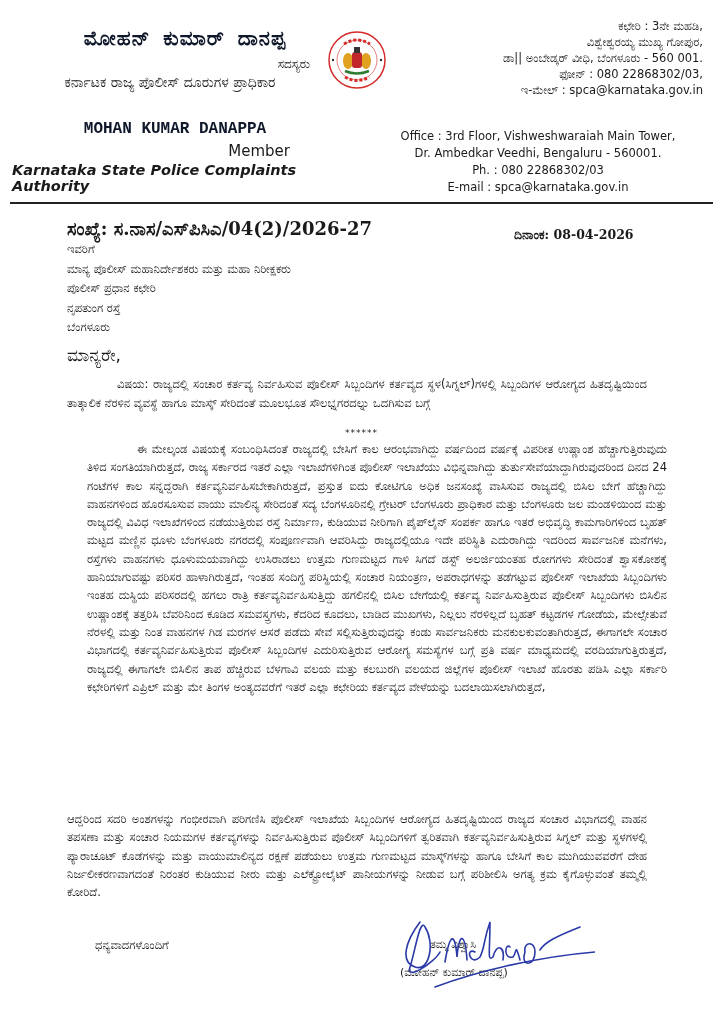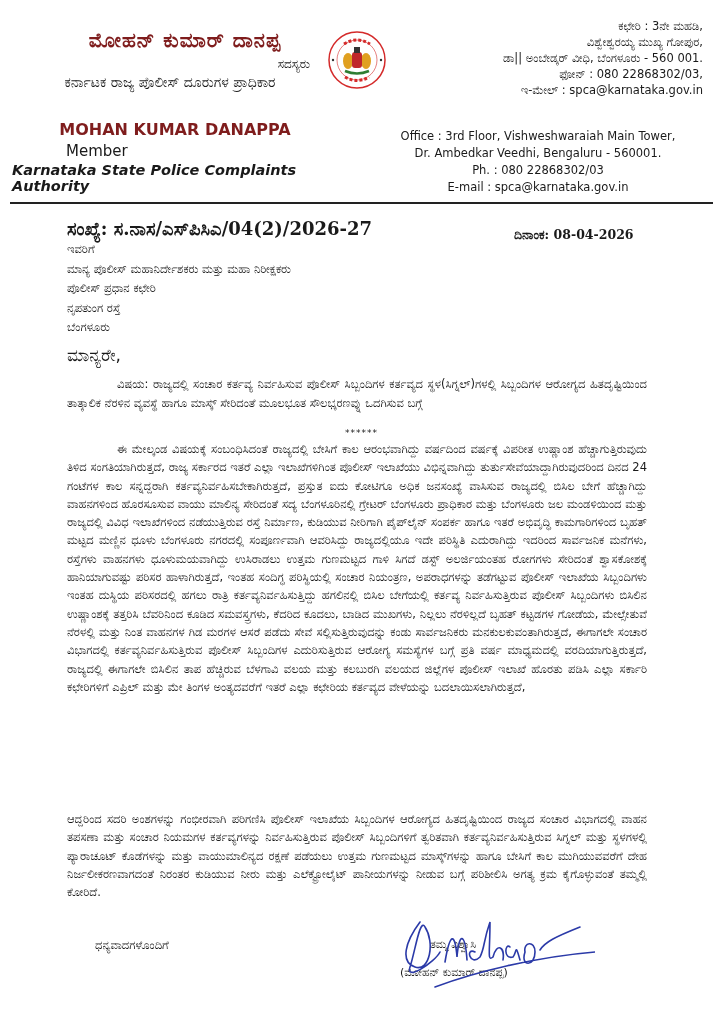--- a/index.html
+++ b/index.html
@@ -1,37 +1,37 @@
 <!DOCTYPE html>
 <html><head>
 <meta charset="utf-8">
 <style>
   html, body { margin:0; padding:0; background:#ffffff; }
   body { width:723px; height:1024px; position:relative; overflow:hidden; color:#1a1a1a; font-family:"DejaVu Sans", sans-serif; }
   .abs { position:absolute; }
-  .red { color:#7f1d1d; }
+  .red { color:#0f172a;font-family:Liberation Mono, monospace; }
   .hdr-kn-name { left:60px; top:28px; width:250px; text-align:center; font-size:20px; font-weight:bold; letter-spacing:1px; }
   .hdr-kn-role { left:60px; top:57px; width:250px; text-align:right; font-size:12px; }
   .hdr-kn-org { left:20px; top:74px; width:300px; text-align:center; font-size:14px; }
   .hdr-en-name { left:50px; top:120px; width:250px; text-align:center; font-size:16px; font-weight:bold; }
-  .hdr-en-role { left:66px; top:142px; width:250px; text-align:left; font-size:15px; }
+  .hdr-en-role { left:40px; top:142px; width:250px; text-align:right; font-size:15px; }
   .hdr-en-org { left:12px; top:162px; width:320px; text-align:left; font-size:14.5px; font-weight:bold;font-style:italic; }
   .emblem { left:327px; top:30px; width:60px; height:60px; }
   .addr-kn { right:20px; top:18px; width:330px; text-align:right; font-size:11.5px; line-height:16px; }
   .addr-en { right:20px; top:128px; width:330px; text-align:center; font-size:11.5px; line-height:17px; }
   .addr-en .lbl { color:#1a1a1a; }
   .rule { left:10px; top:202px; width:703px; height:0; border-top:2px solid #222; }
   .ref { left:67px; top:218px; font-family:"DejaVu Serif", serif; font-size:18px; font-weight:bold; }
   .date { left:514px; top:218px; font-family:"DejaVu Serif", serif; font-size:12.5px; font-weight:bold;margin-top:9px; }
   .to { left:67px; top:240px; font-size:11.5px; line-height:19.5px; }
   .salut { left:67px; top:345px; font-size:17px; }
   .subject { left:67px; top:375px; width:580px; font-size:11.5px; line-height:19px; text-align:justify; text-indent:50px; }
   .stars { left:0; top:428px; width:723px; text-align:center; font-size:9px; letter-spacing:1px; }
   .para { left:67px; width:580px; font-size:11.5px; line-height:18.3px; text-align:justify; text-indent:50px; }
-  .p1 { top:440px; }
+  .p1 { top:440px;margin-left:20px; }
   .p2 { top:810px; text-indent:0; }
   .thanks { left:95px; top:938px; font-size:11.5px; }
   .closing { left:430px; top:938px; font-size:11px; }
   .signame { left:400px; top:966px; font-size:11px; }
   .signature { left:395px; top:912px; width:200px; height:80px; }
 </style>
 </head>
 <body>
 
 <div class="abs hdr-kn-name red">ಮೋಹನ್ ಕುಮಾರ್ ದಾನಪ್ಪ</div>
@@ -80,21 +80,21 @@
 
 <div class="abs to">
   <div>ಇವರಿಗೆ</div>
   <div>ಮಾನ್ಯ ಪೊಲೀಸ್ ಮಹಾನಿರ್ದೇಶಕರು ಮತ್ತು ಮಹಾ ನಿರೀಕ್ಷಕರು</div>
   <div>ಪೊಲೀಸ್ ಪ್ರಧಾನ ಕಛೇರಿ</div>
   <div>ನೃಪತುಂಗ ರಸ್ತೆ</div>
   <div>ಬೆಂಗಳೂರು</div>
 </div>
 
 <div class="abs salut">ಮಾನ್ಯರೇ,</div>
-<div class="abs subject">ವಿಷಯ: ರಾಜ್ಯದಲ್ಲಿ ಸಂಚಾರ ಕರ್ತವ್ಯ ನಿರ್ವಹಿಸುವ ಪೊಲೀಸ್ ಸಿಬ್ಬಂದಿಗಳ ಕರ್ತವ್ಯದ ಸ್ಥಳ(ಸಿಗ್ನಲ್)ಗಳಲ್ಲಿ ಸಿಬ್ಬಂದಿಗಳ ಆರೋಗ್ಯದ ಹಿತದೃಷ್ಟಿಯಿಂದ ತಾತ್ಕಾಲಿಕ ನೆರಳಿನ ವ್ಯವಸ್ಥೆ ಹಾಗೂ ಮಾಸ್ಕ್ ಸೇರಿದಂತೆ ಮೂಲಭೂತ ಸೌಲಭ್ಕರಣವ್ನು ಒದಗಿಸುವ ಬಗ್ಗೆ</div>
+<div class="abs subject">ವಿಷಯ: ರಾಜ್ಯದಲ್ಲಿ ಸಂಚಾರ ಕರ್ತವ್ಯ ನಿರ್ವಹಿಸುವ ಪೊಲೀಸ್ ಸಿಬ್ಬಂದಿಗಳ ಕರ್ತವ್ಯದ ಸ್ಥಳ(ಸಿಗ್ನಲ್)ಗಳಲ್ಲಿ ಸಿಬ್ಬಂದಿಗಳ ಆರೋಗ್ಯದ ಹಿತದೃಷ್ಟಿಯಿಂದ ತಾತ್ಕಾಲಿಕ ನೆರಳಿನ ವ್ಯವಸ್ಥೆ ಹಾಗೂ ಮಾಸ್ಕ್ ಸೇರಿದಂತೆ ಮೂಲಭೂತ ಸೌಲಭ್ನಗರದಲ್ನು ಒದಗಿಸುವ ಬಗ್ಗೆ</div>
 <div class="abs stars">******</div>
 
 <div class="abs para p1">ಈ ಮೇಲ್ಕಂಡ ವಿಷಯಕ್ಕೆ ಸಂಬಂಧಿಸಿದಂತೆ ರಾಜ್ಯದಲ್ಲಿ ಬೇಸಿಗೆ ಕಾಲ ಆರಂಭವಾಗಿದ್ದು ವರ್ಷದಿಂದ ವರ್ಷಕ್ಕೆ ವಿಪರೀತ ಉಷ್ಣಾಂಶ ಹೆಚ್ಚಾಗುತ್ತಿರುವುದು ತಿಳಿದ ಸಂಗತಿಯಾಗಿರುತ್ತದೆ, ರಾಜ್ಯ ಸರ್ಕಾರದ ಇತರೆ ಎಲ್ಲಾ ಇಲಾಖೆಗಳಿಗಿಂತ ಪೊಲೀಸ್ ಇಲಾಖೆಯು ವಿಭಿನ್ನವಾಗಿದ್ದು ತುರ್ತುಸೇವೆಯಾದ್ದಾಗಿರುವುದರಿಂದ ದಿನದ 24 ಗಂಟೆಗಳ ಕಾಲ ಸನ್ನದ್ದರಾಗಿ ಕರ್ತವ್ಯನಿರ್ವಹಿಸಬೇಕಾಗಿರುತ್ತದೆ, ಪ್ರಸ್ತುತ ಐದು ಕೋಟಿಗೂ ಅಧಿಕ ಜನಸಂಖ್ಯೆ ವಾಸಿಸುವ ರಾಜ್ಯದಲ್ಲಿ ಬಿಸಿಲ ಬೇಗೆ ಹೆಚ್ಚಾಗಿದ್ದು ವಾಹನಗಳಿಂದ ಹೊರಸೂಸುವ ವಾಯು ಮಾಲಿನ್ಯ ಸೇರಿದಂತೆ ಸದ್ಯ ಬೆಂಗಳೂರಿನಲ್ಲಿ ಗ್ರೇಟರ್ ಬೆಂಗಳೂರು ಪ್ರಾಧಿಕಾರ ಮತ್ತು ಬೆಂಗಳೂರು ಜಲ ಮಂಡಳಿಯಿಂದ ಮತ್ತು ರಾಜ್ಯದಲ್ಲಿ ವಿವಿಧ ಇಲಾಖೆಗಳಿಂದ ನಡೆಯುತ್ತಿರುವ ರಸ್ತೆ ನಿರ್ಮಾಣ, ಕುಡಿಯುವ ನೀರಿಗಾಗಿ ಪೈಪ್‌ಲೈನ್ ಸಂಪರ್ಕ ಹಾಗೂ ಇತರೆ ಅಭಿವೃದ್ಧಿ ಕಾಮಗಾರಿಗಳಿಂದ ಬೃಹತ್ ಮಟ್ಟದ ಮಣ್ಣಿನ ಧೂಳು ಬೆಂಗಳೂರು ನಗರದಲ್ಲಿ ಸಂಪೂರ್ಣವಾಗಿ ಆವರಿಸಿದ್ದು ರಾಜ್ಯದಲ್ಲಿಯೂ ಇದೇ ಪರಿಸ್ಥಿತಿ ಎದುರಾಗಿದ್ದು ಇದರಿಂದ ಸಾರ್ವಜನಿಕ ಮನೆಗಳು, ರಸ್ತೆಗಳು ವಾಹನಗಳು ಧೂಳುಮಯವಾಗಿದ್ದು ಉಸಿರಾಡಲು ಉತ್ತಮ ಗುಣಮಟ್ಟದ ಗಾಳಿ ಸಿಗದೆ ಡಸ್ಟ್ ಅಲರ್ಜಿಯಂತಹ ರೋಗಗಳು ಸೇರಿದಂತೆ ಶ್ವಾಸಕೋಶಕ್ಕೆ ಹಾನಿಯಾಗುವಷ್ಟು ಪರಿಸರ ಹಾಳಾಗಿರುತ್ತದೆ, ಇಂತಹ ಸಂದಿಗ್ಧ ಪರಿಸ್ಥಿಯಲ್ಲಿ ಸಂಚಾರ ನಿಯಂತ್ರಣ, ಅಪರಾಧಗಳನ್ನು ತಡೆಗಟ್ಟುವ ಪೊಲೀಸ್ ಇಲಾಖೆಯ ಸಿಬ್ಬಂದಿಗಳು ಇಂತಹ ದುಸ್ಥಿಯ ಪರಿಸರದಲ್ಲಿ ಹಗಲು ರಾತ್ರಿ ಕರ್ತವ್ಯನಿರ್ವಹಿಸುತ್ತಿದ್ದು ಹಗಲಿನಲ್ಲಿ ಬಿಸಿಲ ಬೇಗೆಯಲ್ಲಿ ಕರ್ತವ್ಯ ನಿರ್ವಹಿಸುತ್ತಿರುವ ಪೊಲೀಸ್ ಸಿಬ್ಬಂದಿಗಳು ಬಿಸಿಲಿನ ಉಷ್ಣಾಂಶಕ್ಕೆ ತತ್ತರಿಸಿ ಬೆವರಿನಿಂದ ಕೂಡಿದ ಸಮವಸ್ತ್ರಗಳು, ಕೆದರಿದ ಕೂದಲು, ಬಾಡಿದ ಮುಖಗಳು, ನಿಲ್ಲಲು ನೆರಳಿಲ್ಲದೆ ಬೃಹತ್ ಕಟ್ಟಡಗಳ ಗೋಡೆಯ, ಮೇಲ್ಸೇತುವೆ ನೆರಳಲ್ಲಿ ಮತ್ತು ನಿಂತ ವಾಹನಗಳ ಗಿಡ ಮರಗಳ ಆಸರೆ ಪಡೆದು ಸೇವೆ ಸಲ್ಲಿಸುತ್ತಿರುವುದನ್ನು ಕಂಡು ಸಾರ್ವಜನಿಕರು ಮನಕುಲಕುವಂತಾಗಿರುತ್ತದೆ, ಈಗಾಗಲೇ ಸಂಚಾರ ವಿಭಾಗದಲ್ಲಿ ಕರ್ತವ್ಯನಿರ್ವಹಿಸುತ್ತಿರುವ ಪೊಲೀಸ್ ಸಿಬ್ಬಂದಿಗಳ ಎದುರಿಸುತ್ತಿರುವ ಆರೋಗ್ಯ ಸಮಸ್ಯೆಗಳ ಬಗ್ಗೆ ಪ್ರತಿ ವರ್ಷ ಮಾಧ್ಯಮದಲ್ಲಿ ವರದಿಯಾಗುತ್ತಿರುತ್ತದೆ, ರಾಜ್ಯದಲ್ಲಿ ಈಗಾಗಲೇ ಬಿಸಿಲಿನ ತಾಪ ಹೆಚ್ಚಿರುವ ಬೆಳಗಾವಿ ವಲಯ ಮತ್ತು ಕಲಬುರಗಿ ವಲಯದ ಜಿಲ್ಲೆಗಳ ಪೊಲೀಸ್ ಇಲಾಖೆ ಹೊರತು ಪಡಿಸಿ ಎಲ್ಲಾ ಸರ್ಕಾರಿ ಕಛೇರಿಗಳಿಗೆ ಎಪ್ರಿಲ್ ಮತ್ತು ಮೇ ತಿಂಗಳ ಅಂತ್ಯದವರೆಗೆ ಇತರೆ ಎಲ್ಲಾ ಕಛೇರಿಯ ಕರ್ತವ್ಯದ ವೇಳೆಯನ್ನು ಬದಲಾಯಿಸಲಾಗಿರುತ್ತದೆ,</div>
 <div class="abs para p2">ಆದ್ದರಿಂದ ಸದರಿ ಅಂಶಗಳನ್ನು ಗಂಭೀರವಾಗಿ ಪರಿಗಣಿಸಿ ಪೊಲೀಸ್ ಇಲಾಖೆಯ ಸಿಬ್ಬಂದಿಗಳ ಆರೋಗ್ಯದ ಹಿತದೃಷ್ಟಿಯಿಂದ ರಾಜ್ಯದ ಸಂಚಾರ ವಿಭಾಗದಲ್ಲಿ ವಾಹನ ತಪಸಣಾ ಮತ್ತು ಸಂಚಾರ ನಿಯಮಗಳ ಕರ್ತವ್ಯಗಳನ್ನು ನಿರ್ವಹಿಸುತ್ತಿರುವ ಪೊಲೀಸ್ ಸಿಬ್ಬಂದಿಗಳಿಗೆ ತ್ವರಿತವಾಗಿ ಕರ್ತವ್ಯನಿರ್ವಹಿಸುತ್ತಿರುವ ಸಿಗ್ನಲ್ ಮತ್ತು ಸ್ಥಳಗಳಲ್ಲಿ ಪ್ಯಾರಾಚೂಟ್ ಕೊಡೆಗಳನ್ನು ಮತ್ತು ವಾಯುಮಾಲಿನ್ಯದ ರಕ್ಷಣೆ ಪಡೆಯಲು ಉತ್ತಮ ಗುಣಮಟ್ಟದ ಮಾಸ್ಕ್‌ಗಳನ್ನು ಹಾಗೂ ಬೇಸಿಗೆ ಕಾಲ ಮುಗಿಯುವವರೆಗೆ ದೇಹ ನಿರ್ಜಲೀಕರಣವಾಗದಂತೆ ನಿರಂತರ ಕುಡಿಯುವ ನೀರು ಮತ್ತು ಎಲೆಕ್ಟ್ರೋಲೈಟ್ ಪಾನೀಯಗಳನ್ನು ನೀಡುವ ಬಗ್ಗೆ ಪರಿಶೀಲಿಸಿ ಅಗತ್ಯ ಕ್ರಮ ಕೈಗೊಳ್ಳುವಂತೆ ತಮ್ಮಲ್ಲಿ ಕೋರಿದೆ.</div>
 
 <div class="abs thanks">ಧನ್ಯವಾದಗಳೊಂದಿಗೆ</div>
 <div class="abs closing">ತಮ್ಮ ವಿಶ್ವಾಸಿ</div>
 <div class="abs signame">(ಮೋಹನ್ ಕುಮಾರ್ ದಾನಪ್ಪ)</div>
 
 <div class="abs signature">

